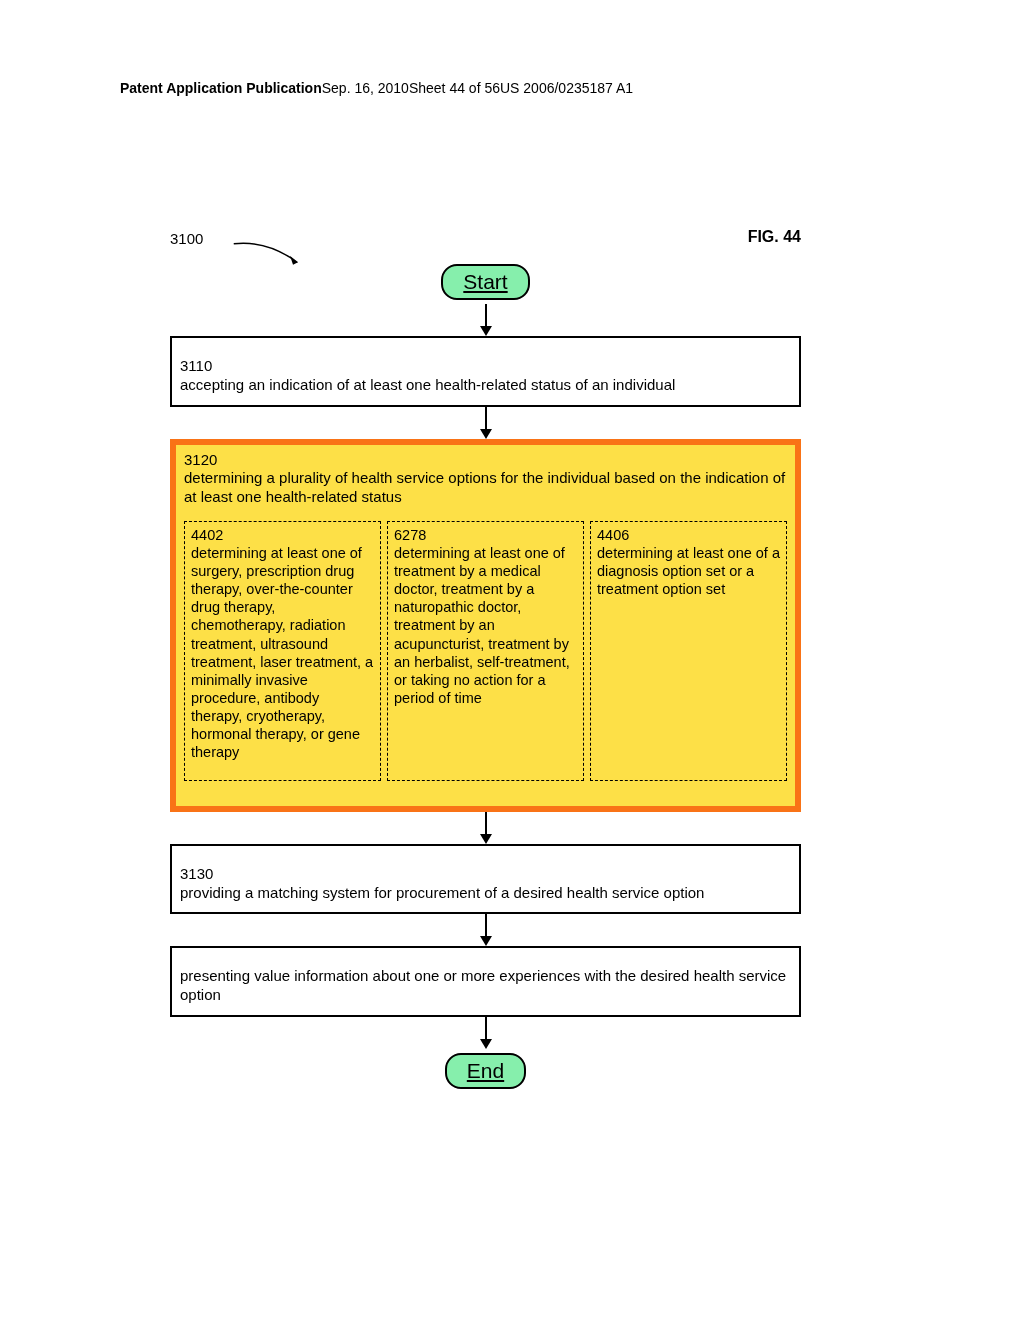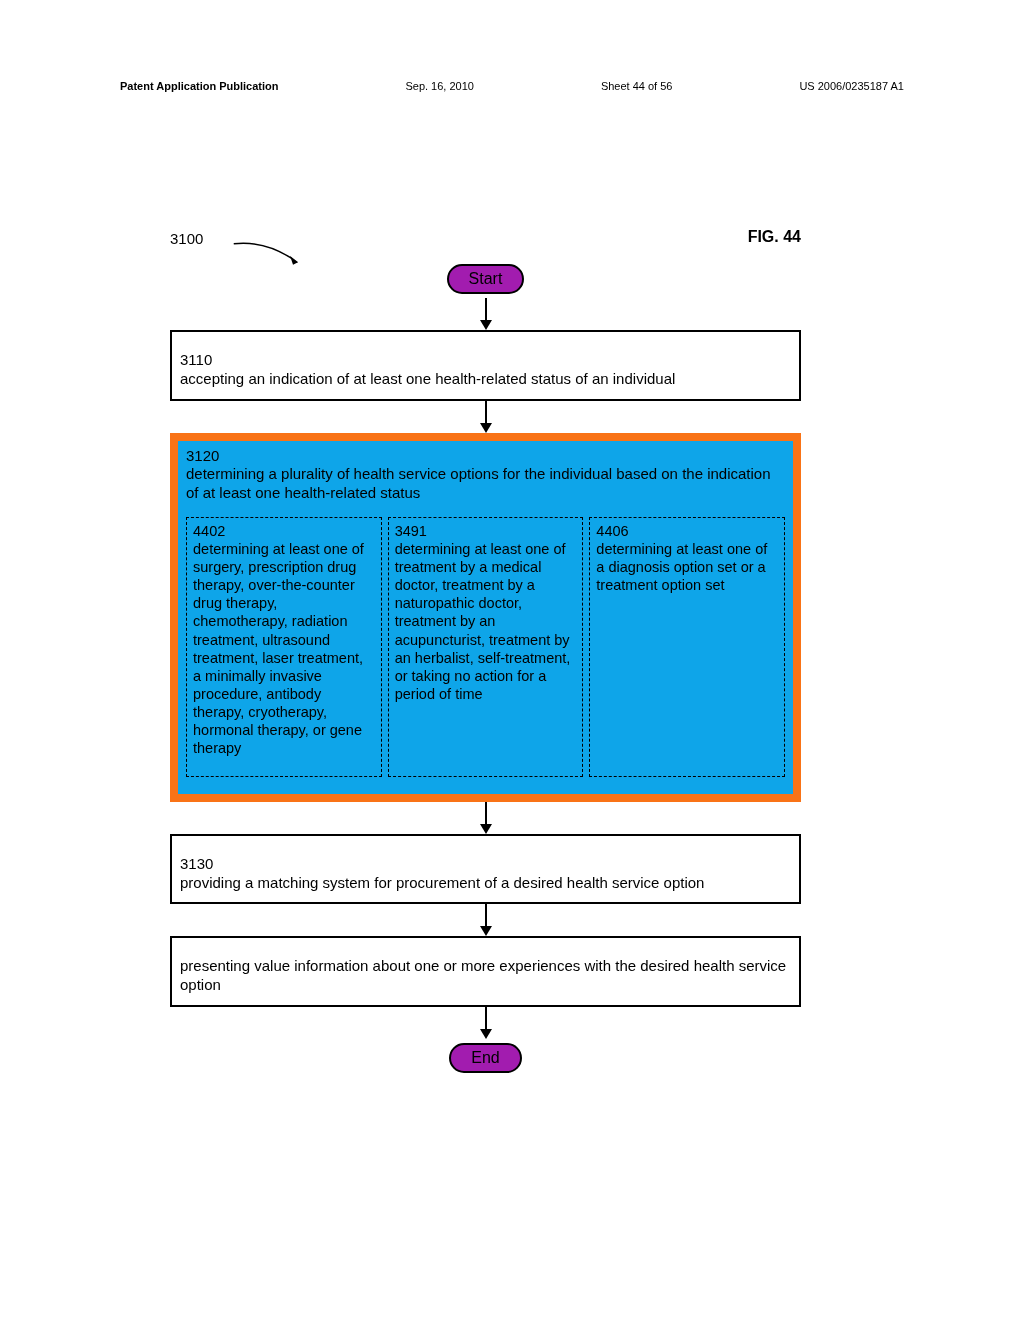--- a/index.html
+++ b/index.html
@@ -16,22 +16,21 @@
     position: relative;
     box-sizing: border-box;
     padding: 80px 110px 60px 170px;
   }
   .header-row {
     position: absolute;
     top: 80px;
     left: 120px;
     right: 120px;
     display: flex;
-    justify-content: space-between;
-    font-size: 11px;
+    font-size: 14px;
   }
   .header-left { font-weight: bold; }
   .header-pubnum { font-weight: normal; }
 
   .diagram {
     position: relative;
     margin-top: 140px;
     width: 631px;
   }
 
@@ -57,23 +56,24 @@
     right: 0;
     top: 8px;
     font-weight: bold;
     font-size: 16px;
   }
 
   .terminator {
     border: 2px solid #000;
     border-radius: 16px;
     padding: 4px 20px;
-    font-size: 16px;
+    font-size: 21px;
     display: inline-block;
-    background: #a21caf;
+    background: #86efac;
+    text-decoration: underline;
   }
   .center-block {
     text-align: center;
     margin: 4px 0;
   }
 
   .arrow-down {
     text-align: center;
     margin: 0;
     line-height: 0;
@@ -86,27 +86,27 @@
     box-sizing: border-box;
     width: 100%;
     font-size: 15px;
     line-height: 1.25;
     background: #fff;
   }
   .step-num {
     display: block;
   }
   .big-box {
-    border: 8px solid #f97316;
-    padding: 6px 8px 17px 8px;
+    border: 6px solid #f97316;
+    padding: 6px 8px 25px 8px;
     box-sizing: border-box;
     width: 100%;
     font-size: 15px;
     line-height: 1.25;
-    background: #0ea5e9;
+    background: #fde047;
   }
   .sub-row {
     display: flex;
     gap: 6px;
     margin-top: 14px;
   }
   .sub-box {
     flex: 1;
     border: 1.5px dashed #000;
     padding: 4px 6px 8px 6px;
@@ -165,21 +165,21 @@
     <div class="big-box">
       <span class="step-num">3120</span>
       <span>determining a plurality of health service options for the individual based on the indication of at least one health-related status</span>
 
       <div class="sub-row">
         <div class="sub-box">
           <span class="step-num">4402</span>
           <span>determining at least one of surgery, prescription drug therapy, over-the-counter drug therapy, chemotherapy, radiation treatment, ultrasound treatment, laser treatment, a minimally invasive procedure, antibody therapy, cryotherapy, hormonal therapy, or gene therapy</span>
         </div>
         <div class="sub-box">
-          <span class="step-num">3491</span>
+          <span class="step-num">6278</span>
           <span>determining at least one of treatment by a medical doctor, treatment by a naturopathic doctor, treatment by an acupuncturist, treatment by an herbalist, self-treatment, or taking no action for a period of time</span>
         </div>
         <div class="sub-box">
           <span class="step-num">4406</span>
           <span>determining at least one of a diagnosis option set or a treatment option set</span>
         </div>
       </div>
     </div>
 
     <div class="arrow-down">

